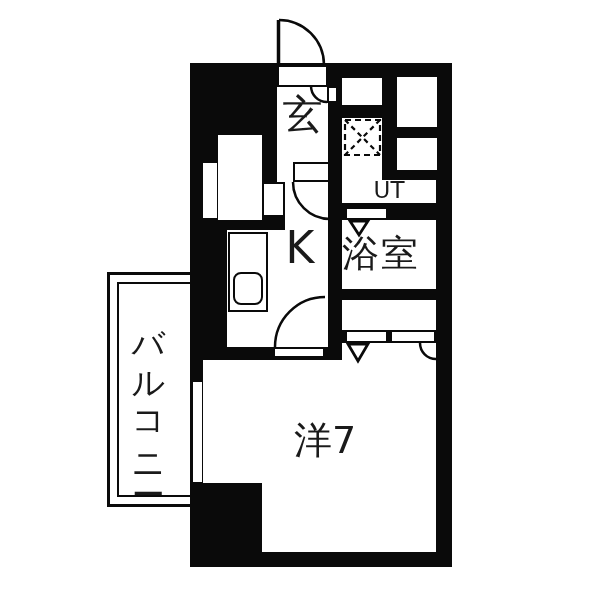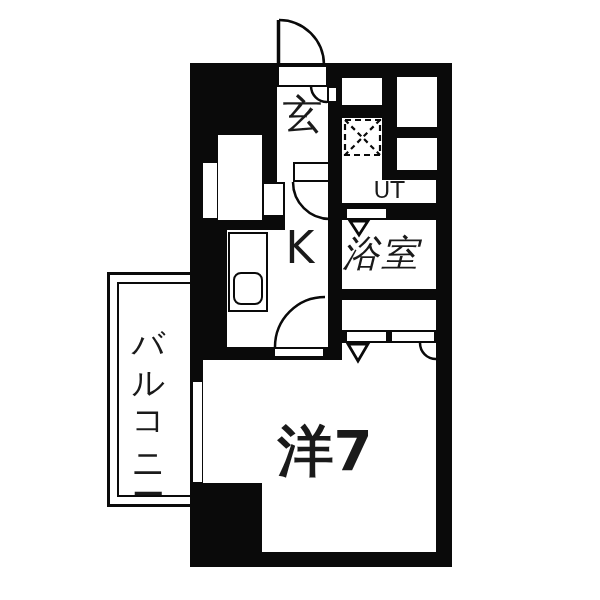--- a/index.html
+++ b/index.html
@@ -67,17 +67,17 @@
     <rect class="dash" x="345" y="120" width="35" height="35"></rect>
     <line class="dashline" x1="345" y1="120" x2="380" y2="155"></line>
     <line class="dashline" x1="380" y1="120" x2="345" y2="155"></line>
     <polygon class="vmark" points="350,221 359,235 368,221"></polygon>
     <polygon class="vmark" points="348,344 358,361 368,344"></polygon>
   </svg>
 
   <div class="label" style="left:277px;top:92px;width:51px;font-size:40px;">玄</div>
   <div class="label" style="left:276px;top:224px;width:48px;font-size:44px;">K</div>
   <div class="label" style="left:342px;top:168px;width:94px;font-size:23px;margin-top:10px;">UT</div>
-  <div class="label" style="left:342px;top:234px;width:74px;font-size:37px;letter-spacing:2px;font-style:italic;">浴室</div>
-  <div class="label" style="left:270px;top:420px;width:110px;font-size:56px;font-weight:bold;">洋7</div>
+  <div class="label" style="left:342px;top:234px;width:74px;font-size:37px;letter-spacing:2px;">浴室</div>
+  <div class="label" style="left:270px;top:420px;width:110px;font-size:38px;">洋7</div>
   <div class="label vert" style="left:130px;top:290px;height:210px;font-size:33px;">バルコニー</div>
 
 </div>
 
 </body></html>

